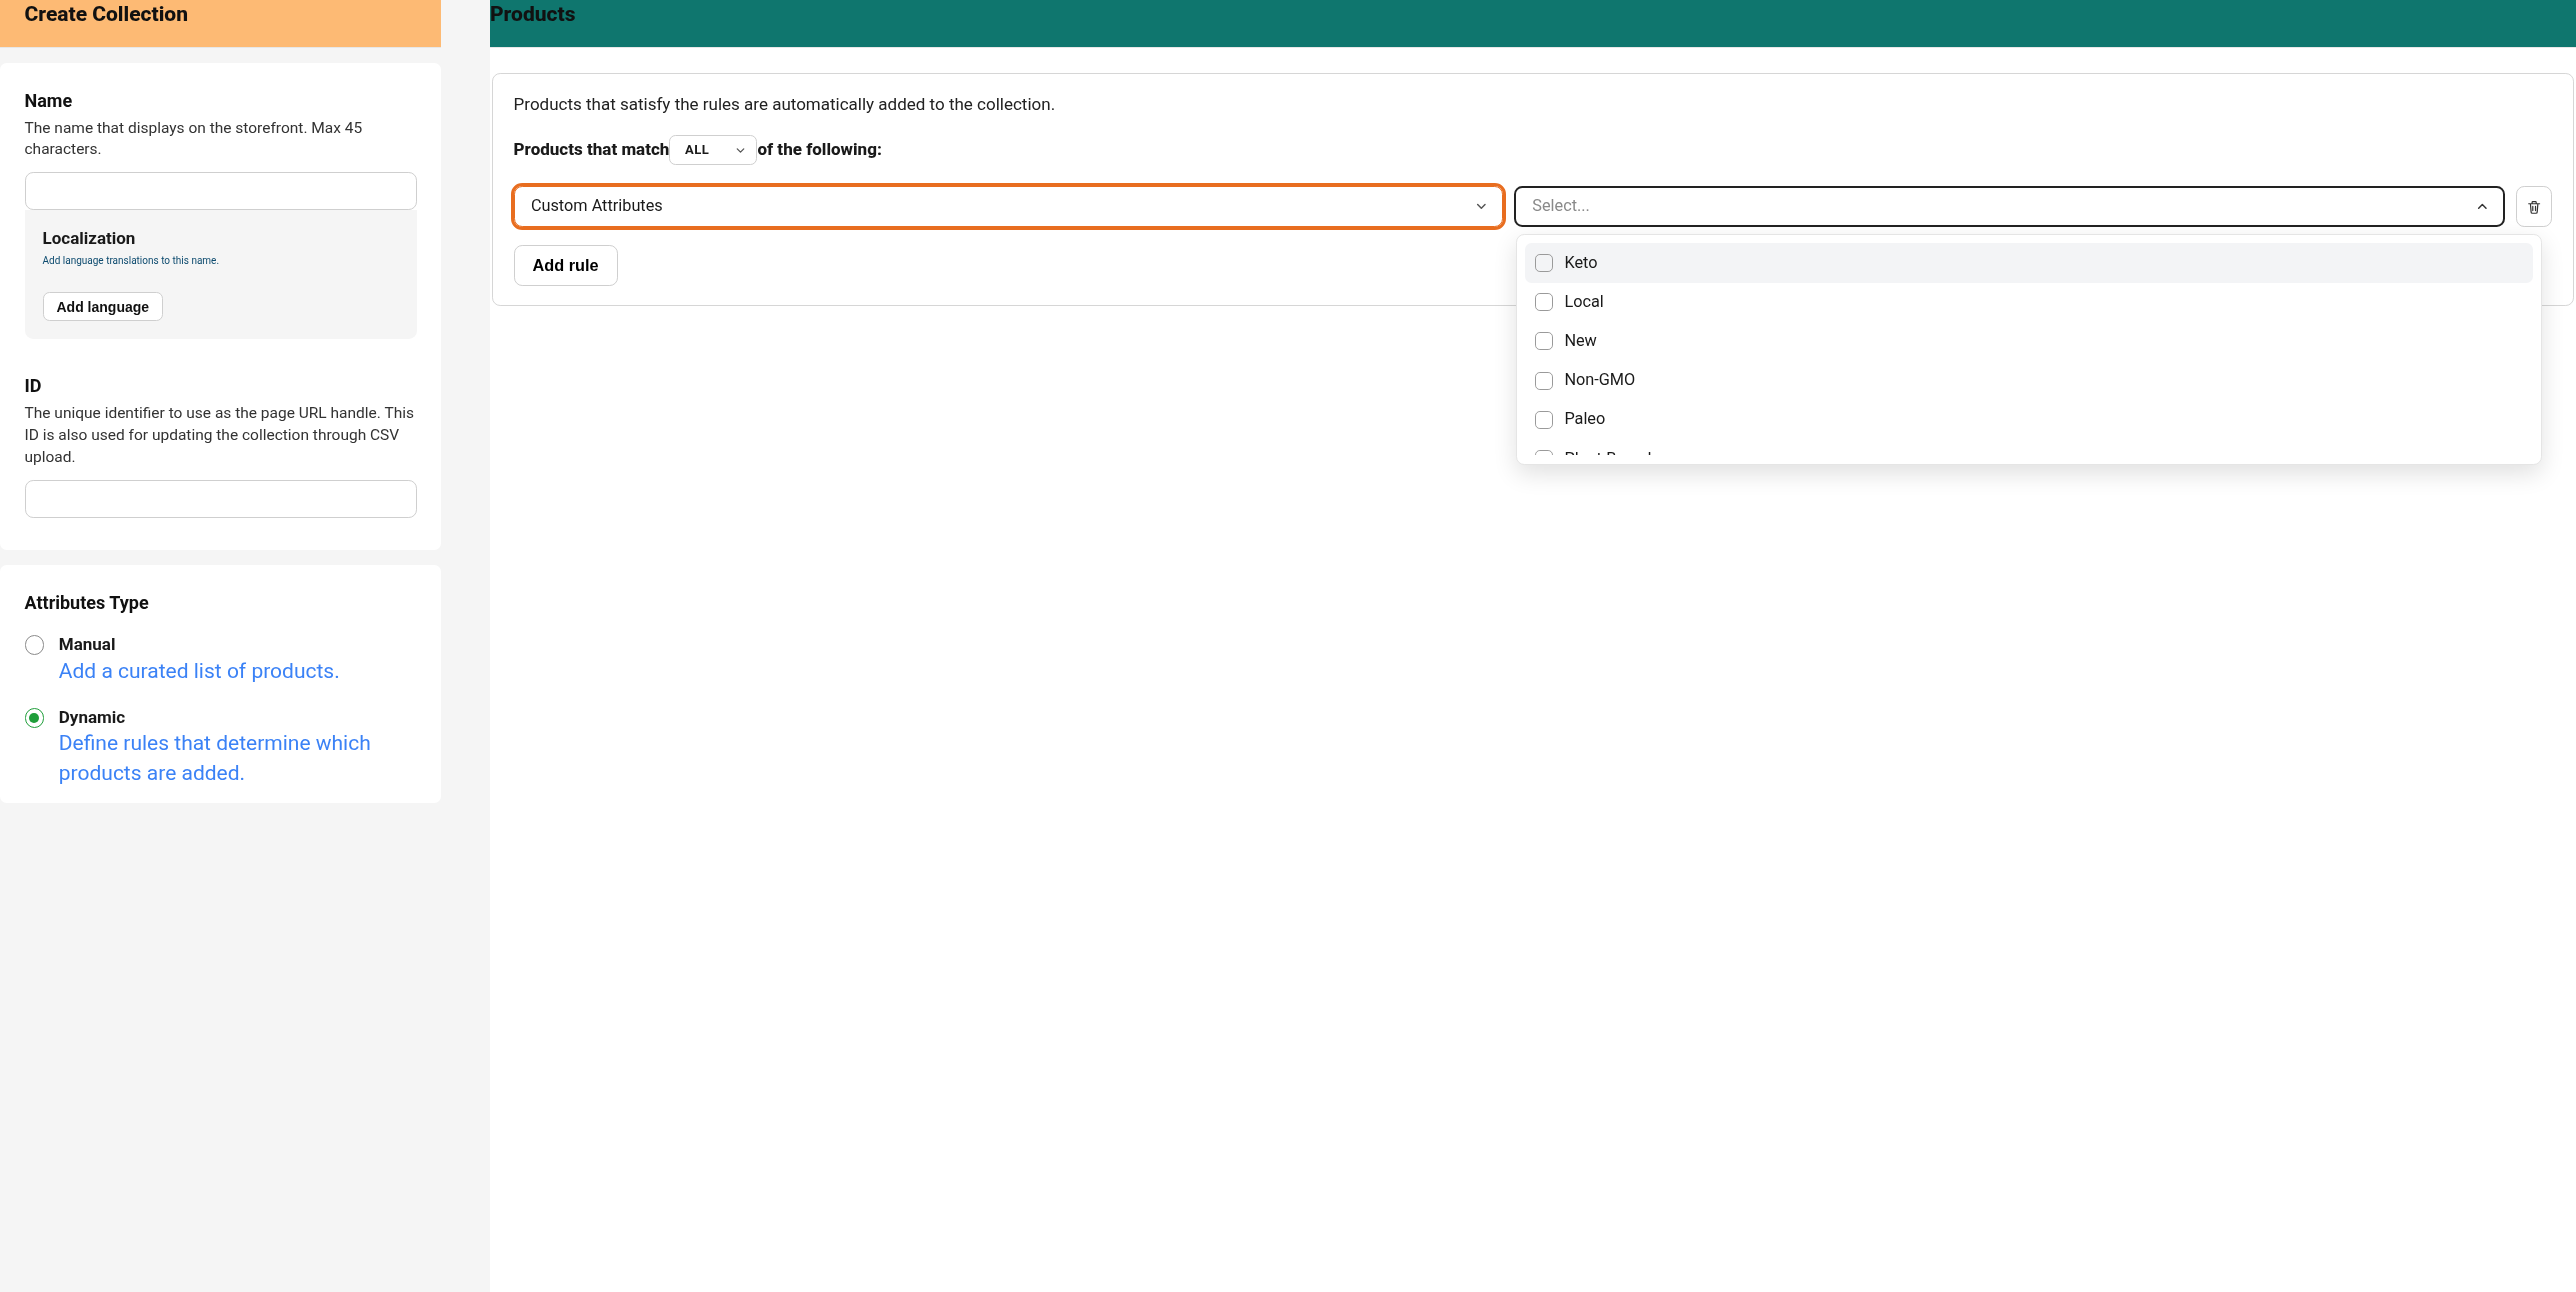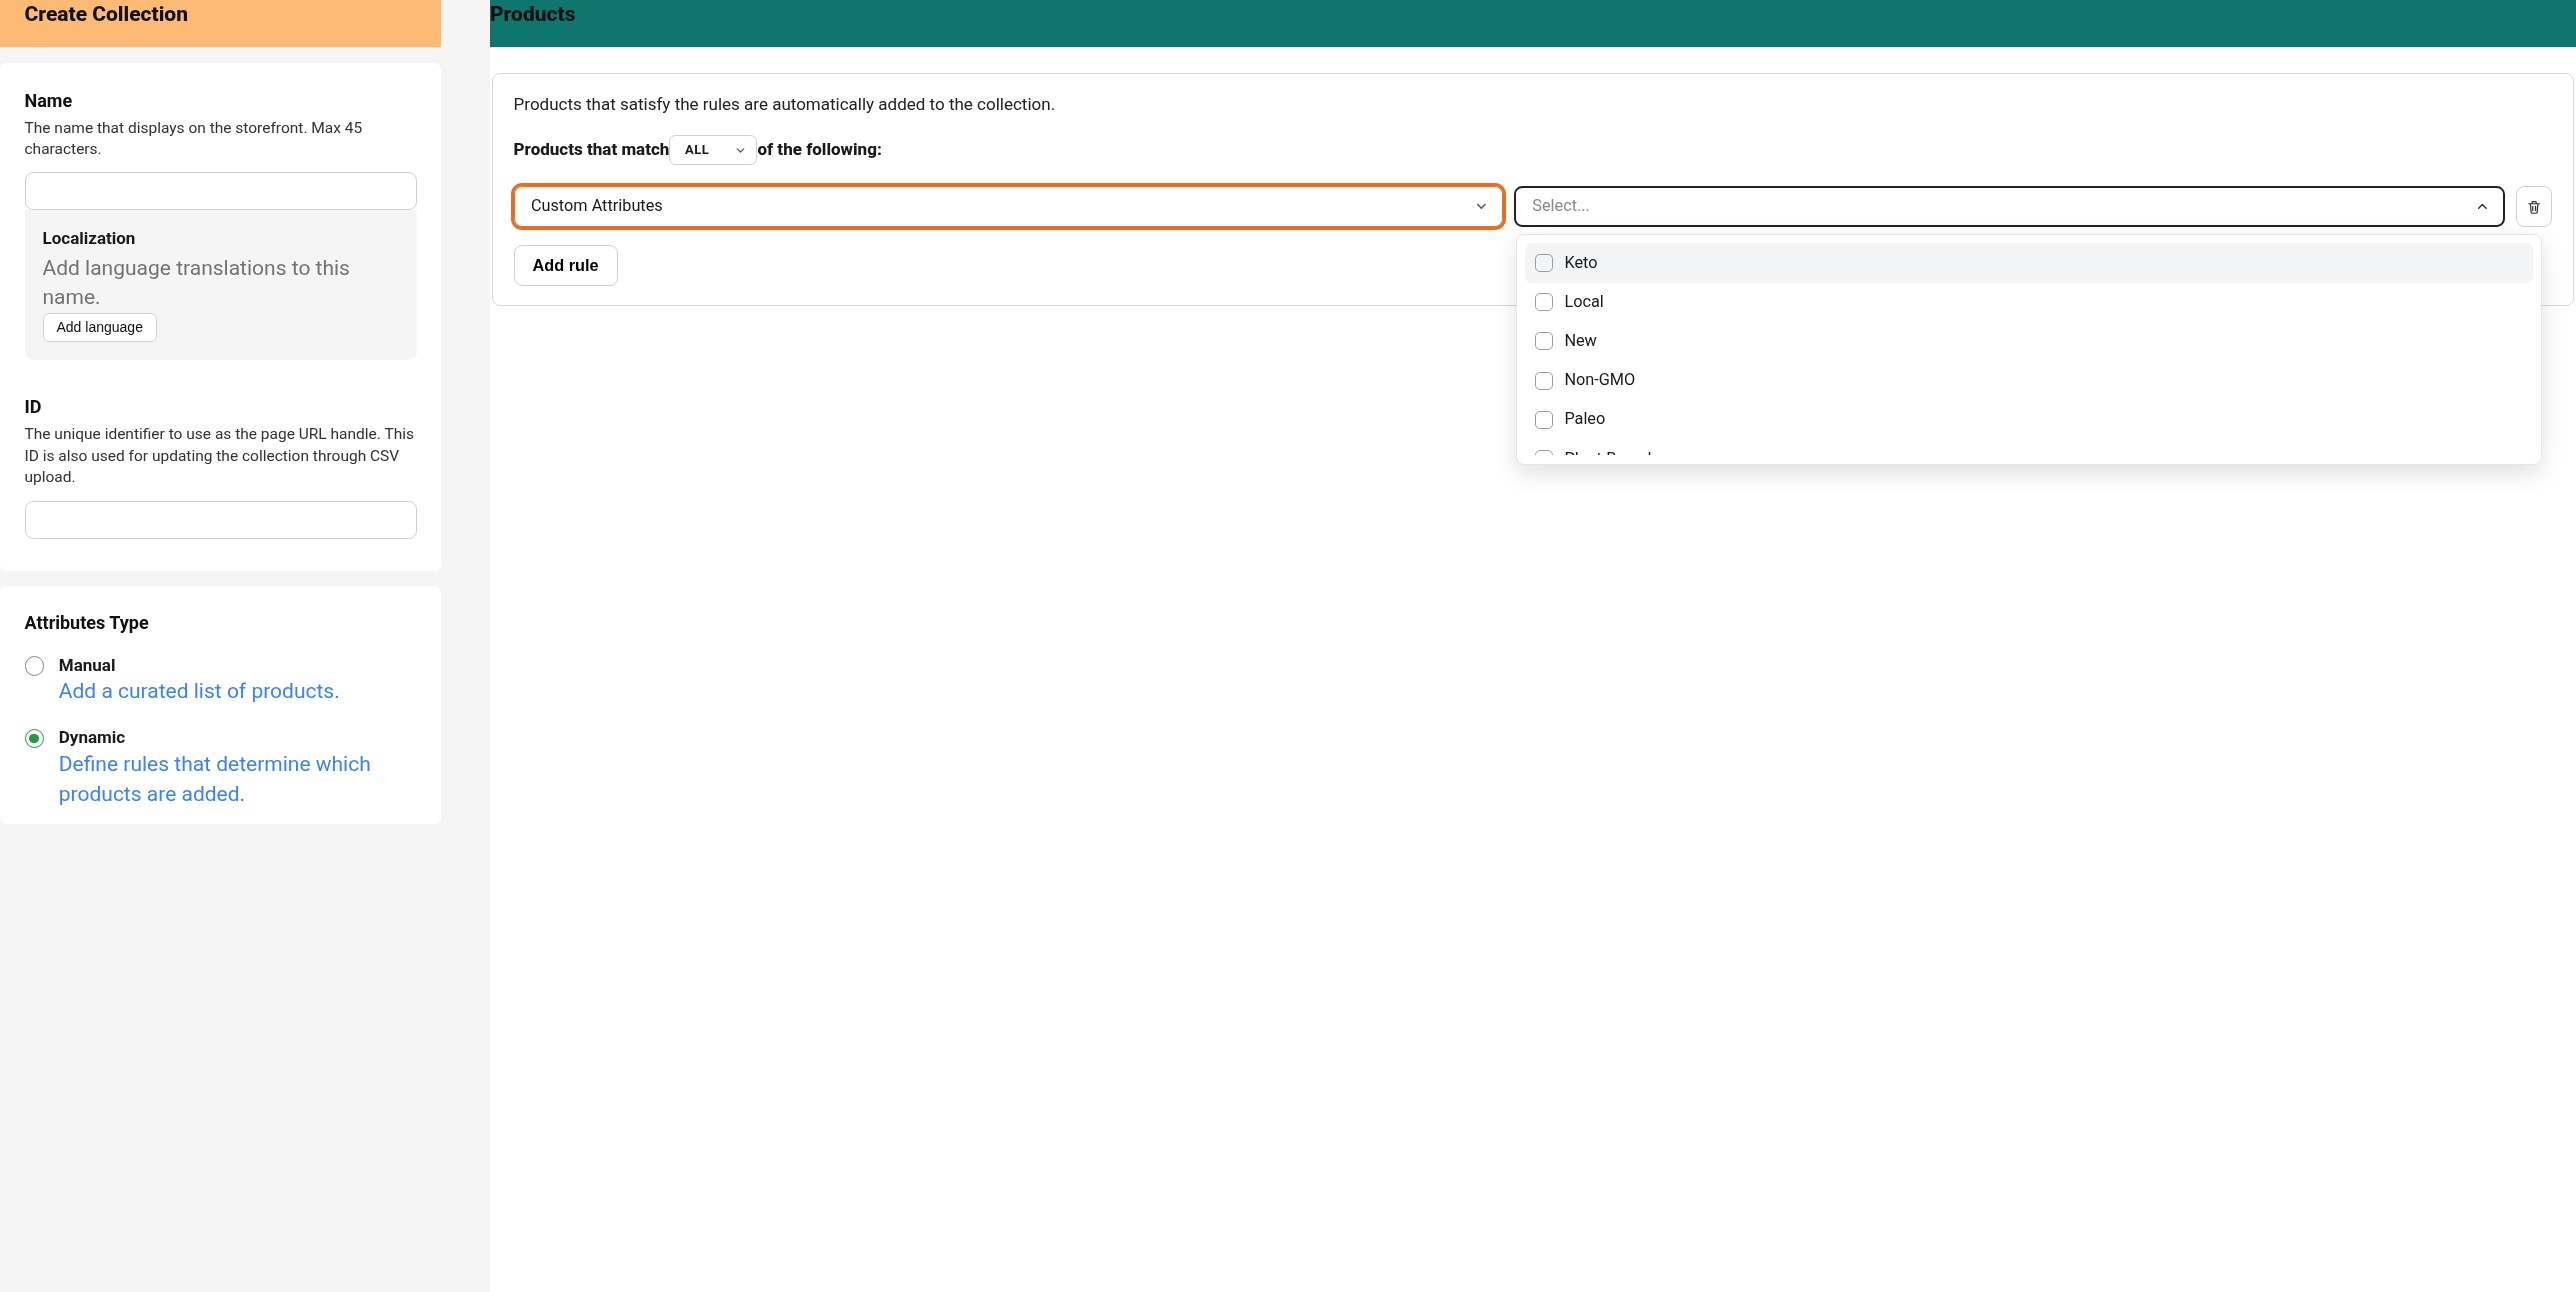--- a/index.html
+++ b/index.html
@@ -76,34 +76,34 @@
     border-radius: 8.2px;
     padding: 16.3px 18px 18px 18px;
     margin-top: 0;
   }
   .sub-card .sub-title {
     font-size: 17px;
     font-weight: 700;
     margin-bottom: 3.3px;
   }
   .sub-card .sub-desc {
-    font-size: 21px;
-    color: #737373;
-    margin-bottom: 0;
+    font-size: 10px;
+    color: #0c4a6e;
+    margin-bottom: 24px;
   }
   .btn {
     display: inline-flex;
     align-items: center;
     justify-content: center;
     border: 0.8px solid #cfcfcf;
     background: #fff;
     border-radius: 8.2px;
     padding: 6.5px 14.7px;
     font-size: 14.7px;
-    font-weight: 400;
+    font-weight: 700;
     cursor: pointer;
     color: #111;
   }
   .btn-sm {
     padding: 5.7px 13px;
     font-size: 14px;
     border-radius: 6.5px;
   }
   .radio-row {
     display: flex;

